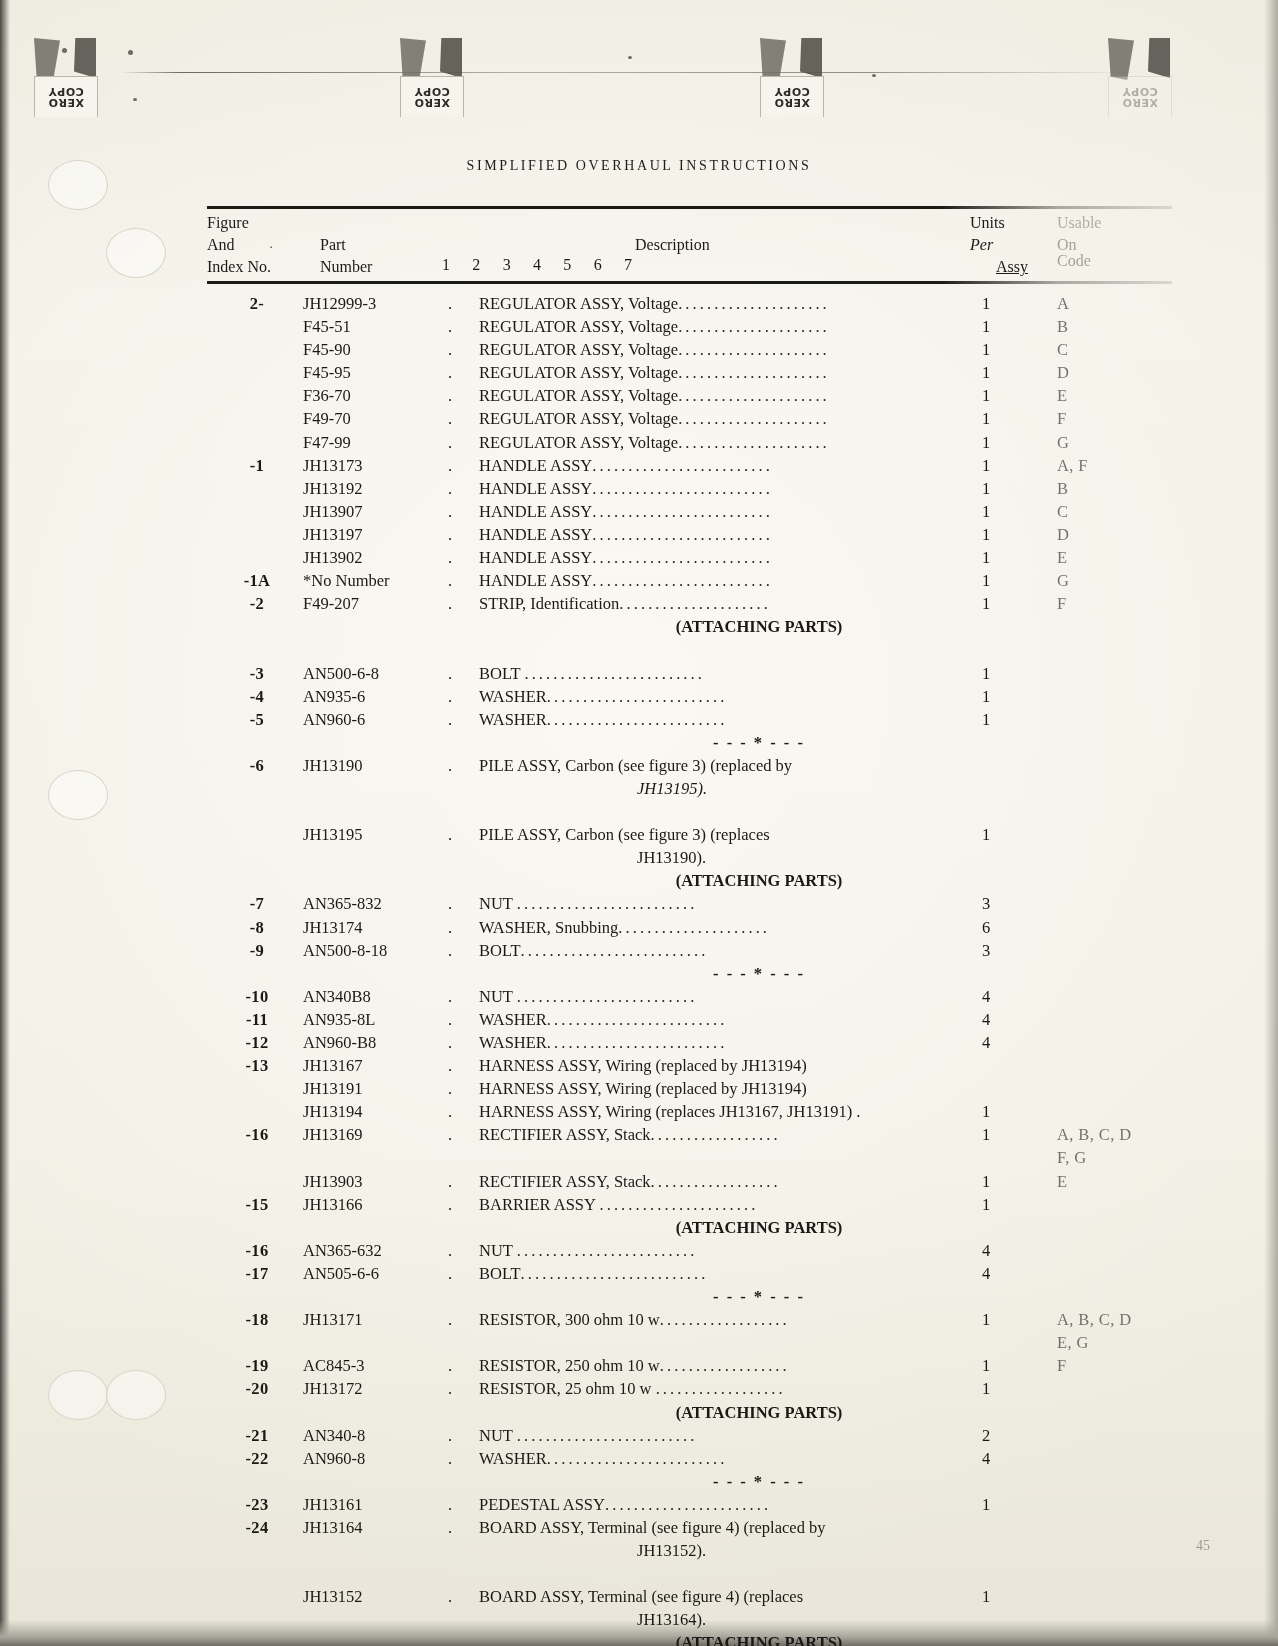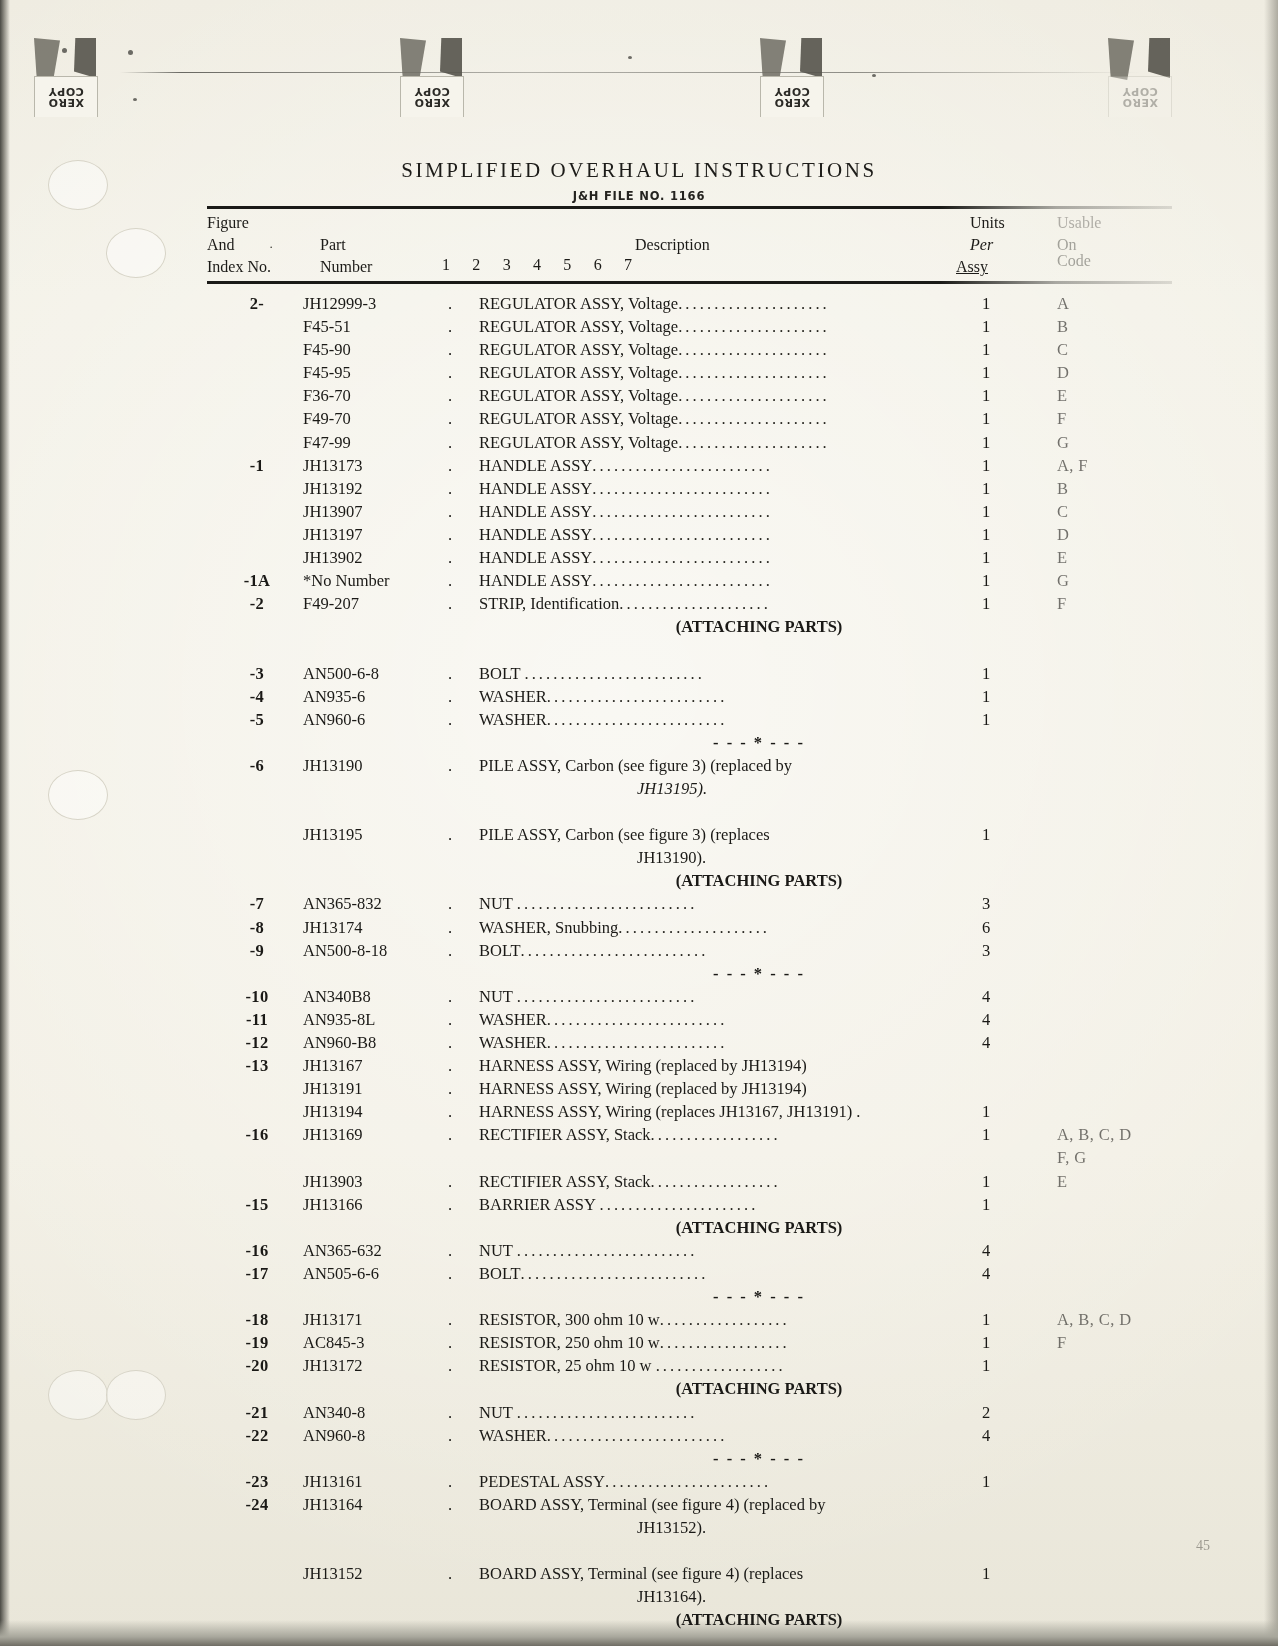--- a/index.html
+++ b/index.html
@@ -118,21 +118,21 @@
   }
   .title-block {
     position: absolute;
     left: 0;
     top: 158px;
     width: 1278px;
     text-align: center;
   }
   .doc-title {
     font-family: "Liberation Serif", serif;
-    font-size: 21px;
+    font-size: 14px;
     letter-spacing: 2.6px;
     color: #1d1c19;
     font-weight: 400;
   }
   .doc-subtitle {
     margin-top: 6px;
     font-family: "DejaVu Sans", sans-serif;
     font-size: 11.5px;
     font-weight: bold;
     letter-spacing: 0.8px;
@@ -165,21 +165,21 @@
   .thead .cell { position: absolute; white-space: nowrap; line-height: 22px; }
   .h-fig   { left: 0px;   top: 0px; }
   .h-and   { left: 0px;   top: 22px; }
   .h-idx   { left: 0px;   top: 44px; }
   .h-and-dot { left: 62px; top: 24px; font-size: 13px; color: #3a3933; }
   .h-part  { left: 113px; top: 22px; }
   .h-num   { left: 113px; top: 44px; }
   .h-desc  { left: 428px; top: 22px; font-family: Liberation Serif, serif; }
   .h-units { left: 763px; top: 0px; }
   .h-per   { left: 763px; top: 22px; font-style: italic; }
-  .h-assy  { left: 749px; top: 44px; text-decoration: underline; }
+  .h-assy  { left: 789px; top: 44px; text-decoration: underline; }
   .h-usable{ left: 850px; top: 0px;  color: rgba(40,39,34,0.34); }
   .h-on    { left: 850px; top: 22px; color: rgba(40,39,34,0.40); }
   .h-code  { left: 850px; top: 38px; color: rgba(40,39,34,0.40); }
   .indent-nums {
     position: absolute;
     left: 235px; top: 44px;
     width: 190px;
     display: flex;
     justify-content: space-between;
     font-size: 16px;
@@ -290,21 +290,20 @@
   <div class="hole" style="left:48px;  top:160px; width:58px; height:48px;"></div>
   <div class="hole" style="left:106px; top:228px; width:58px; height:48px;"></div>
   <div class="hole" style="left:48px;  top:770px; width:58px; height:48px;"></div>
   <div class="hole" style="left:48px;  top:1370px; width:58px; height:48px;"></div>
   <div class="hole" style="left:106px; top:1370px; width:58px; height:48px;"></div>
 
   <div class="doc">
 
     <div class="title-block">
       <div class="doc-title">SIMPLIFIED OVERHAUL INSTRUCTIONS</div>
-      <div class="doc-subtitle">J&amp;H FILE NO. 1166</div>
     </div>
 
     <div class="rule top faded-right"></div>
 
     <div class="thead">
       <span class="cell h-fig">Figure</span>
       <span class="cell h-and">And</span>
       <span class="cell h-and-dot">·</span>
       <span class="cell h-idx">Index No.</span>
       <span class="cell h-part">Part</span>
@@ -591,20 +590,23 @@
         </div>
         <div class="row">
           <span class="c-index">-18</span>
           <span class="c-part">JH13171</span>
           <span class="c-dot">.</span>
           <span class="c-desc">  RESISTOR, 300 ohm 10 w<span class="leaders"> ..................</span></span>
           <span class="c-qty">1</span>
           <span class="c-code">A, B, C, D</span>
         </div>
         <div class="row">
+          <span class="c-code">E, G</span>
+        </div>
+        <div class="row">
           <span class="c-index">-19</span>
           <span class="c-part">AC845-3</span>
           <span class="c-dot">.</span>
           <span class="c-desc">  RESISTOR, 250 ohm 10 w<span class="leaders"> ..................</span></span>
           <span class="c-qty">1</span>
           <span class="c-code">F</span>
         </div>
         <div class="row">
           <span class="c-index">-20</span>
           <span class="c-part">JH13172</span>

